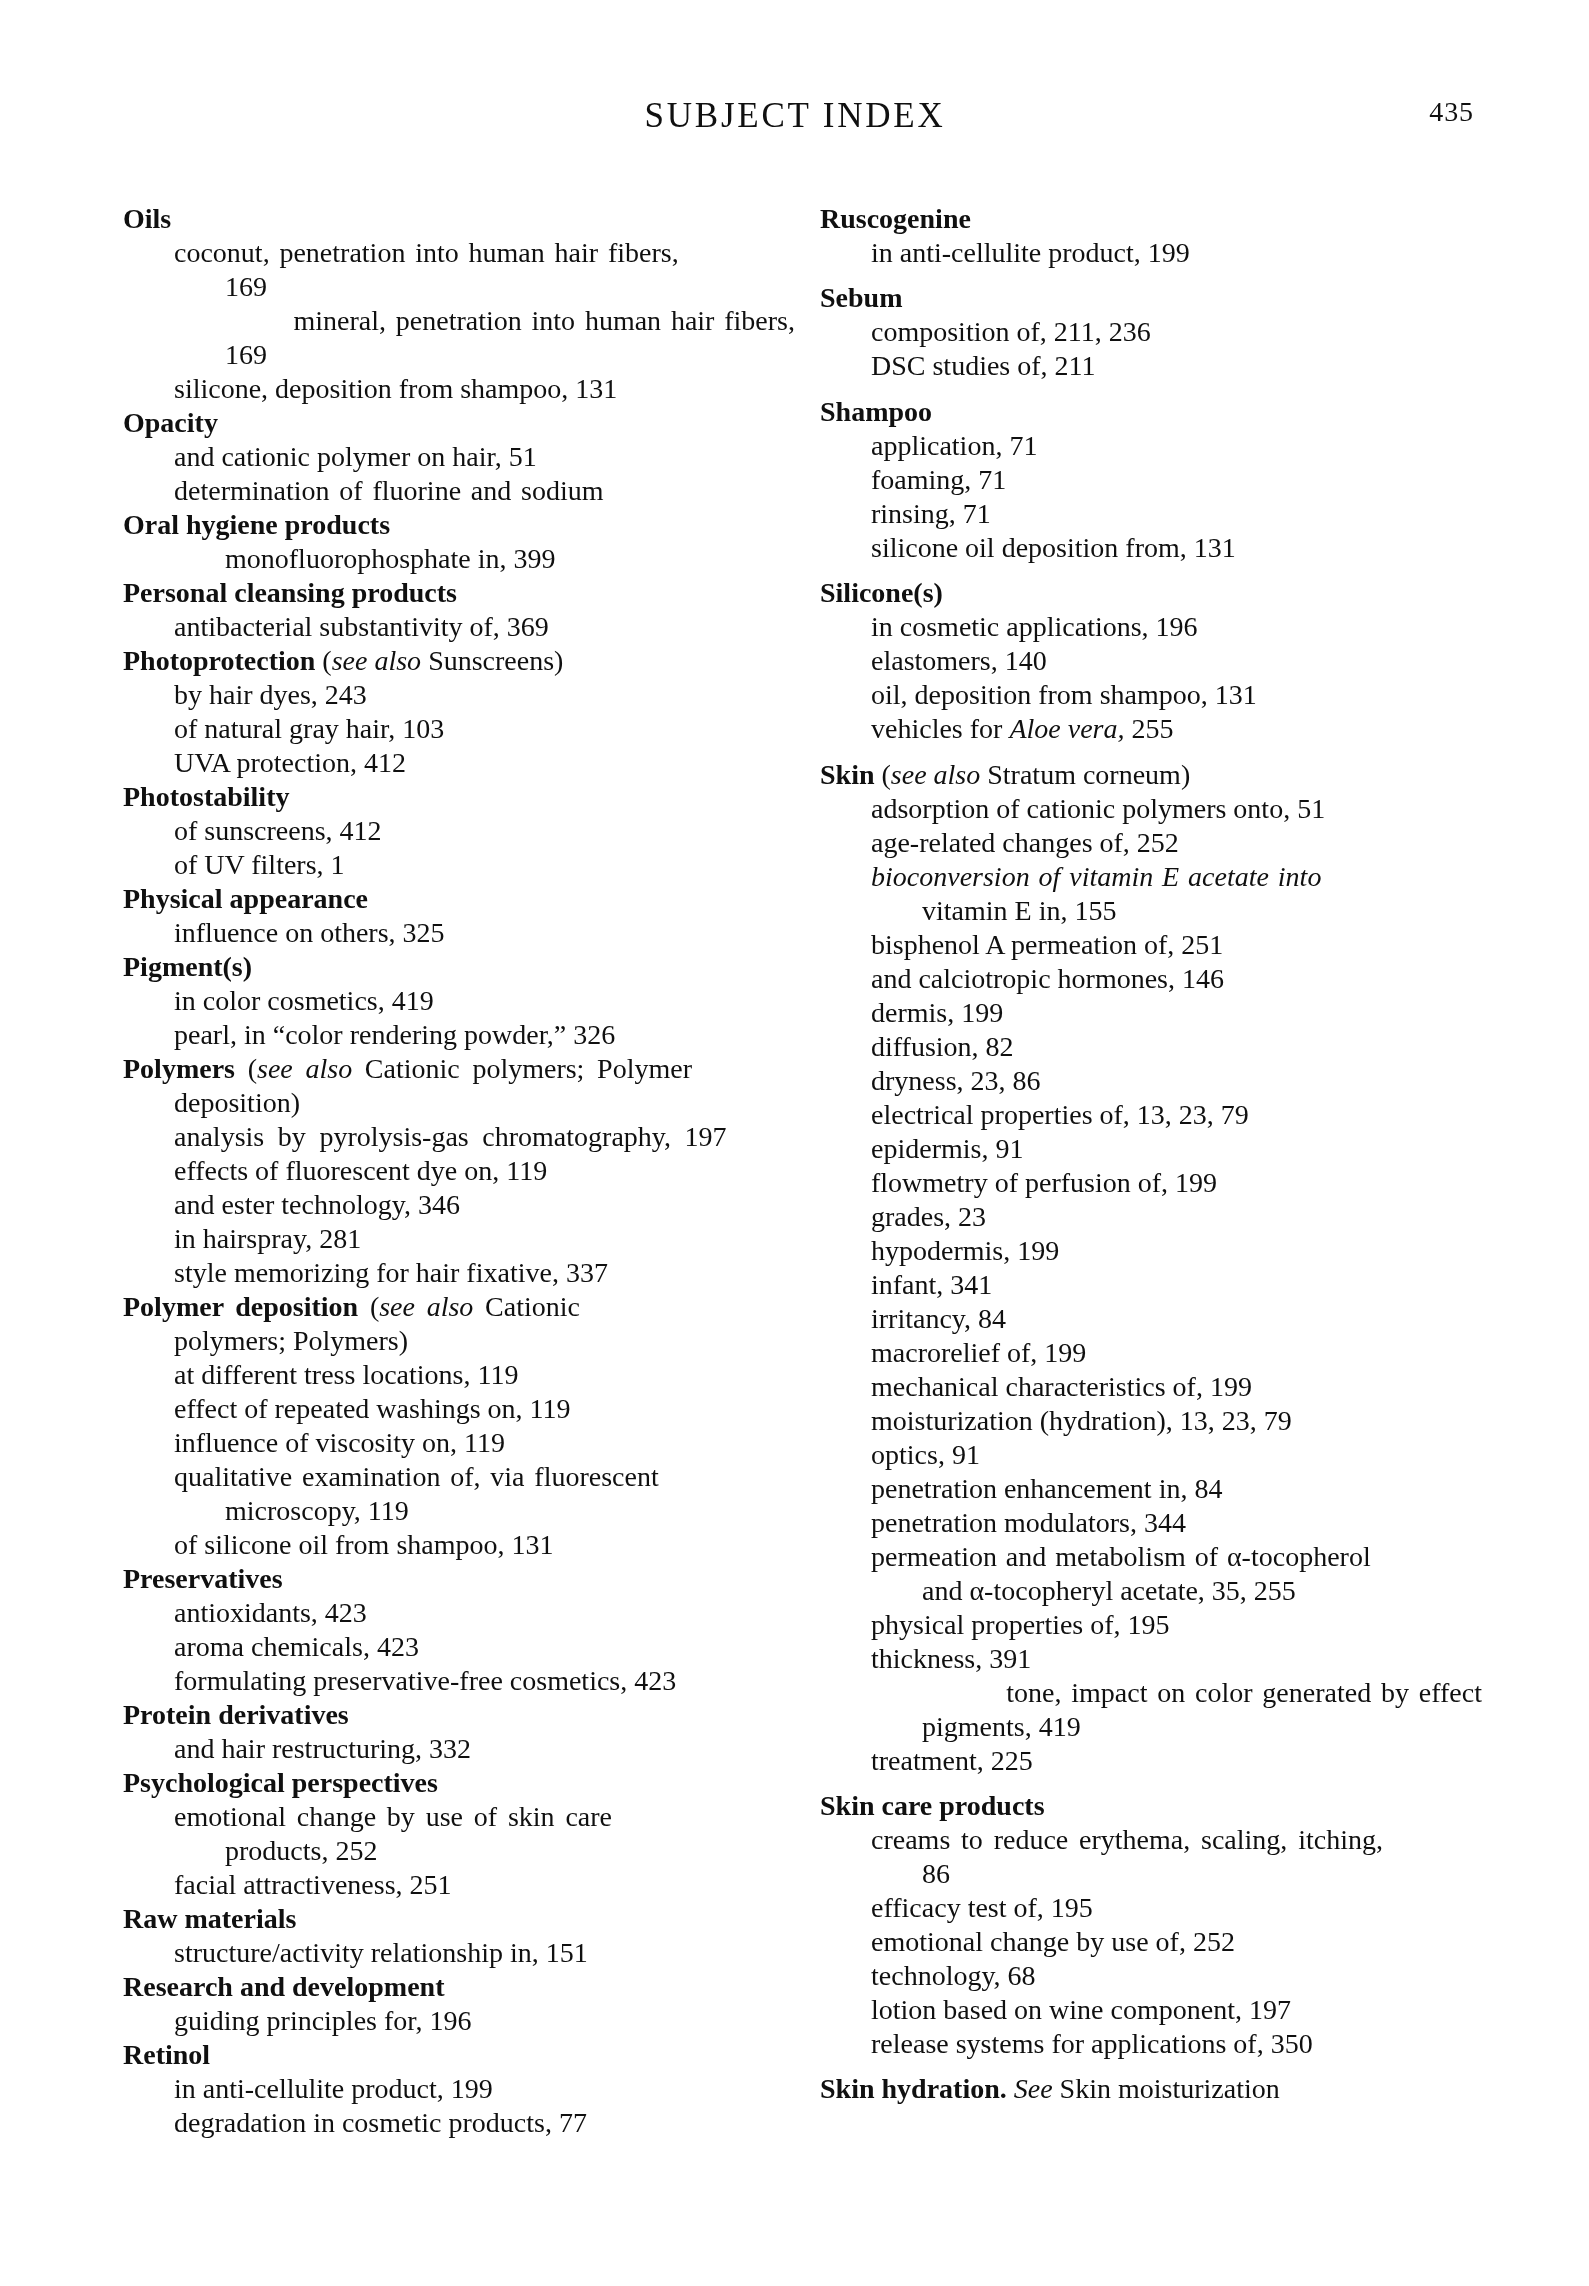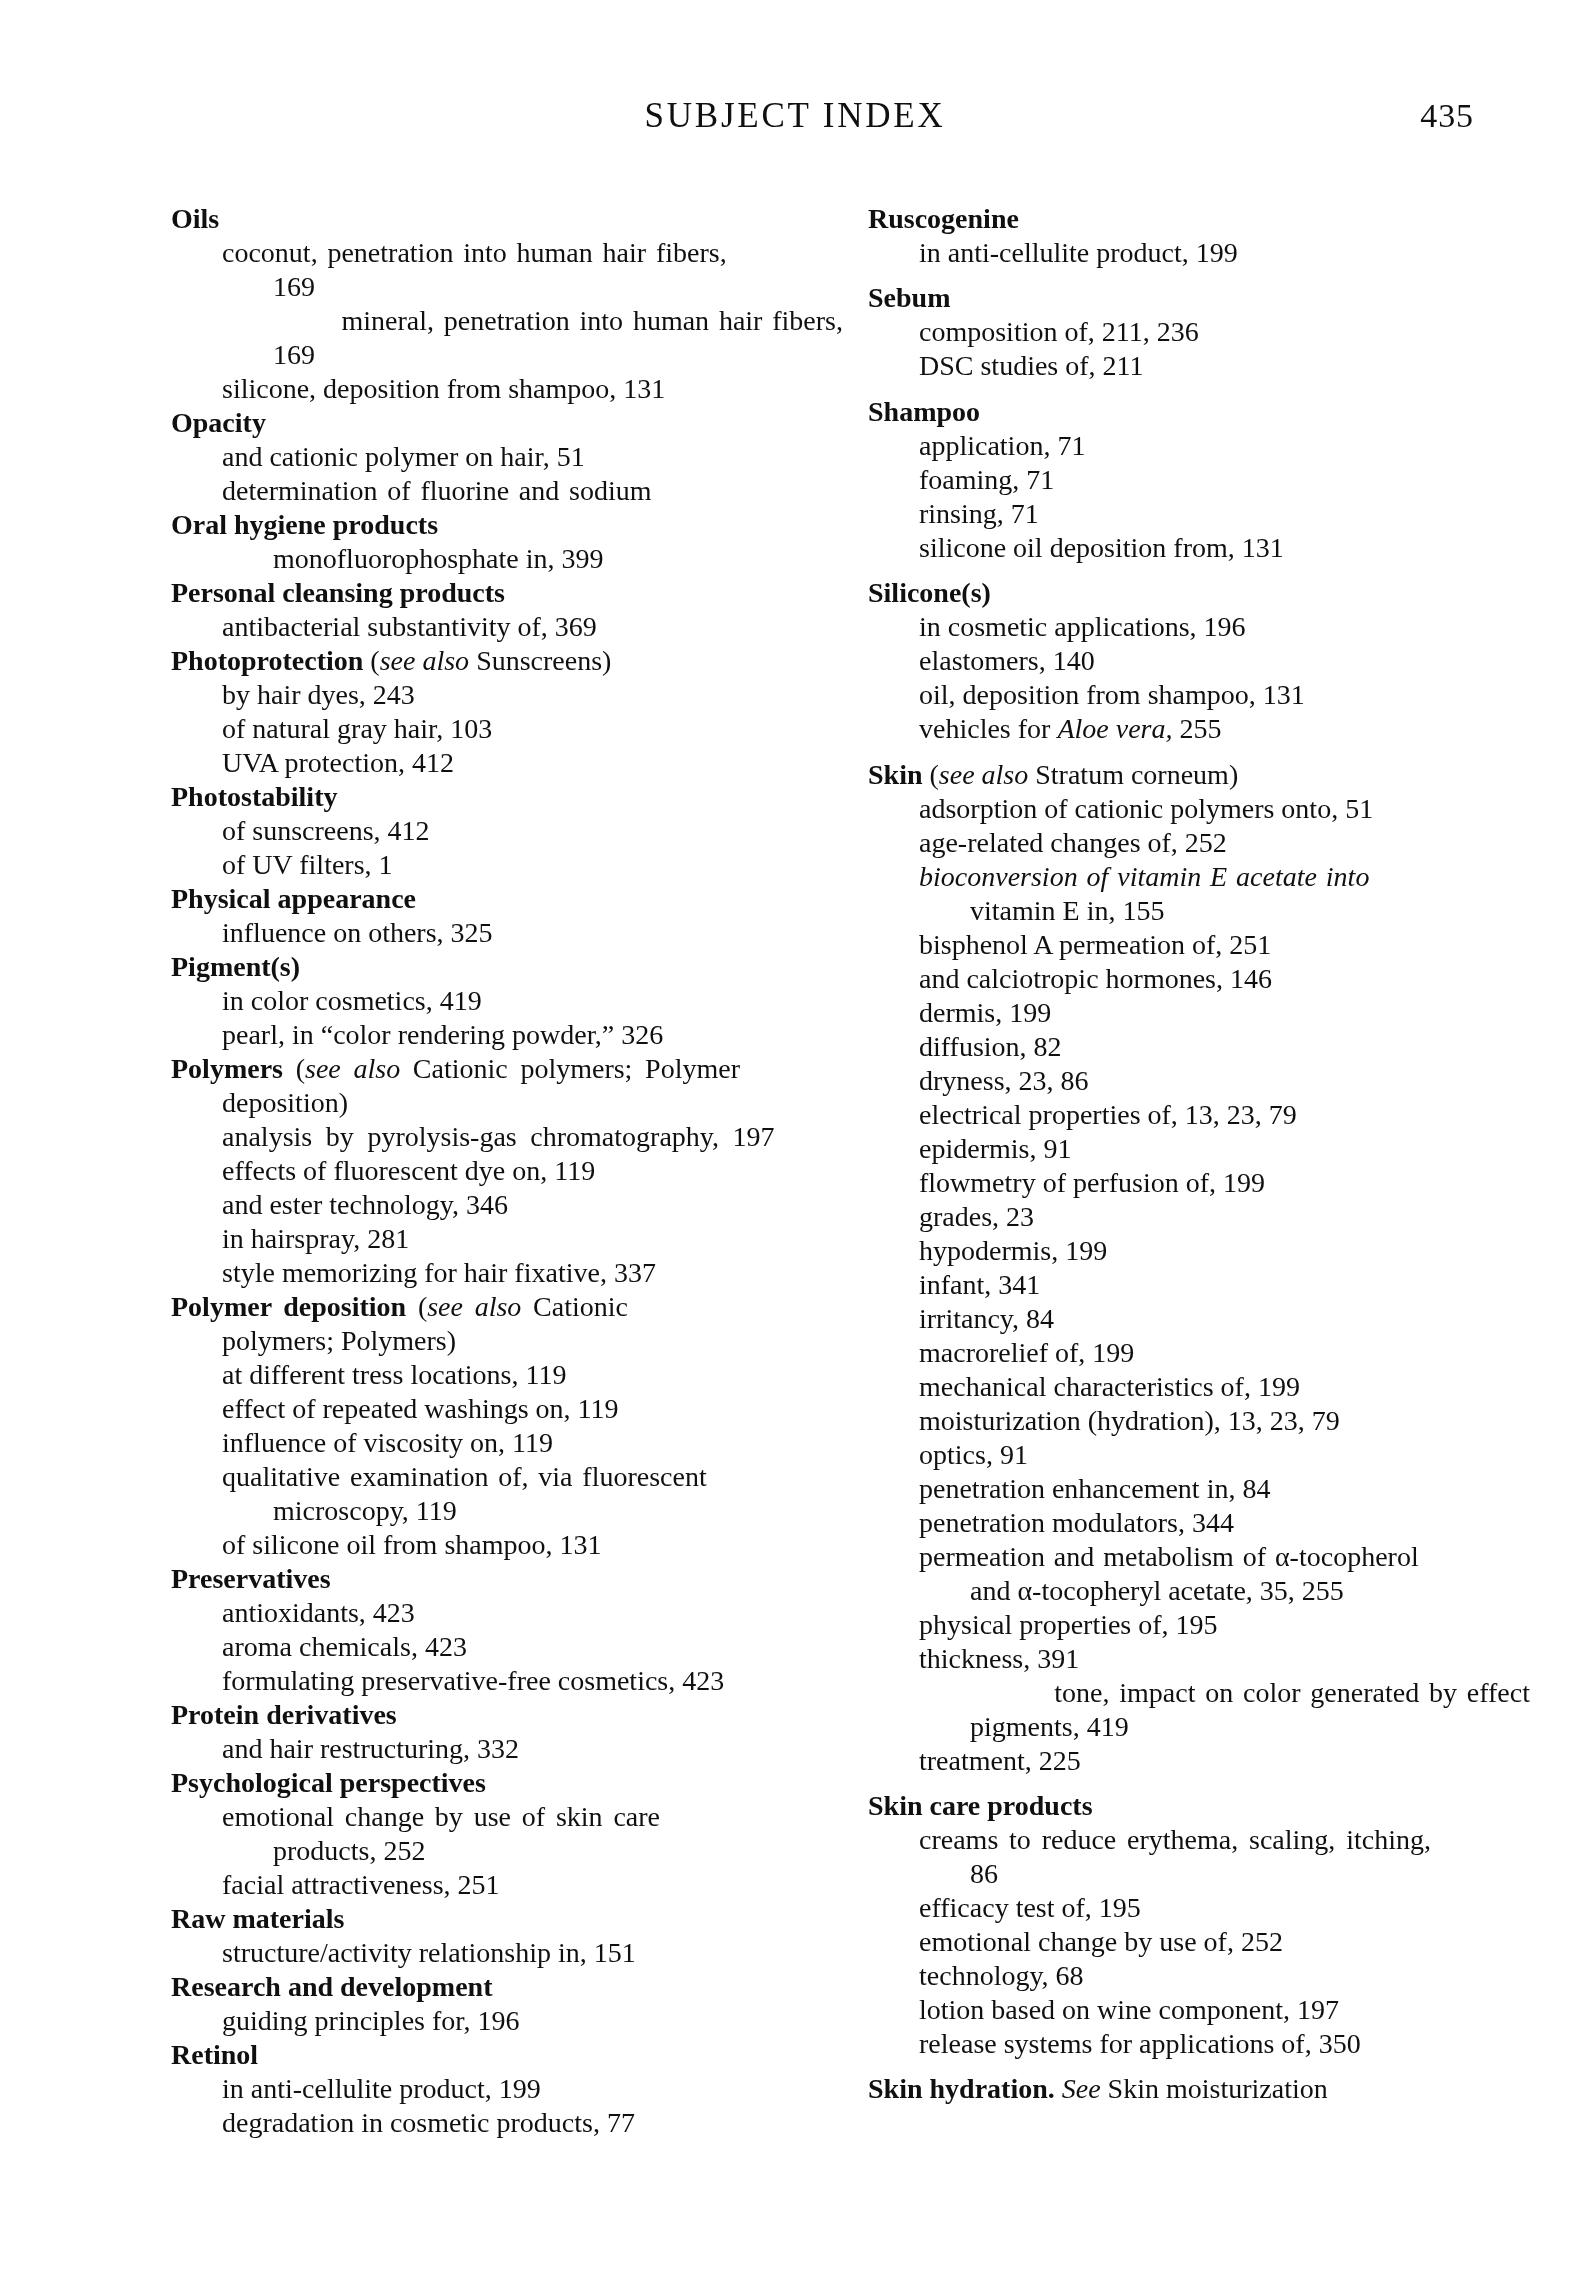--- a/index.html
+++ b/index.html
@@ -19,31 +19,30 @@
     width: 1590px;
     text-align: center;
     font-size: 35px;
     letter-spacing: 2.8px;
     line-height: 1.1;
   }
   .page-num {
     position: absolute;
     top: 97px;
     right: 116px;
-    font-size: 34px;
+    font-size: 28px;
     letter-spacing: 0.9px;
     line-height: 1.1;
   }
   .col {
     position: absolute;
     top: 202px;
     font-size: 28px;
     line-height: 34px;
     white-space: nowrap;
-    margin-left: 48px;
   }
   .col.left  { left: 123px; width: 672px; }
   .col.right { left: 820px; width: 662px; }
   .line.i1 { padding-left: 51px; }
   .line.i2 { padding-left: 102px; }
   .line.gap { margin-top: 11.4px; }
   .b { font-weight: 700; }
   .i { font-style: italic; }
 </style>
 </head>

